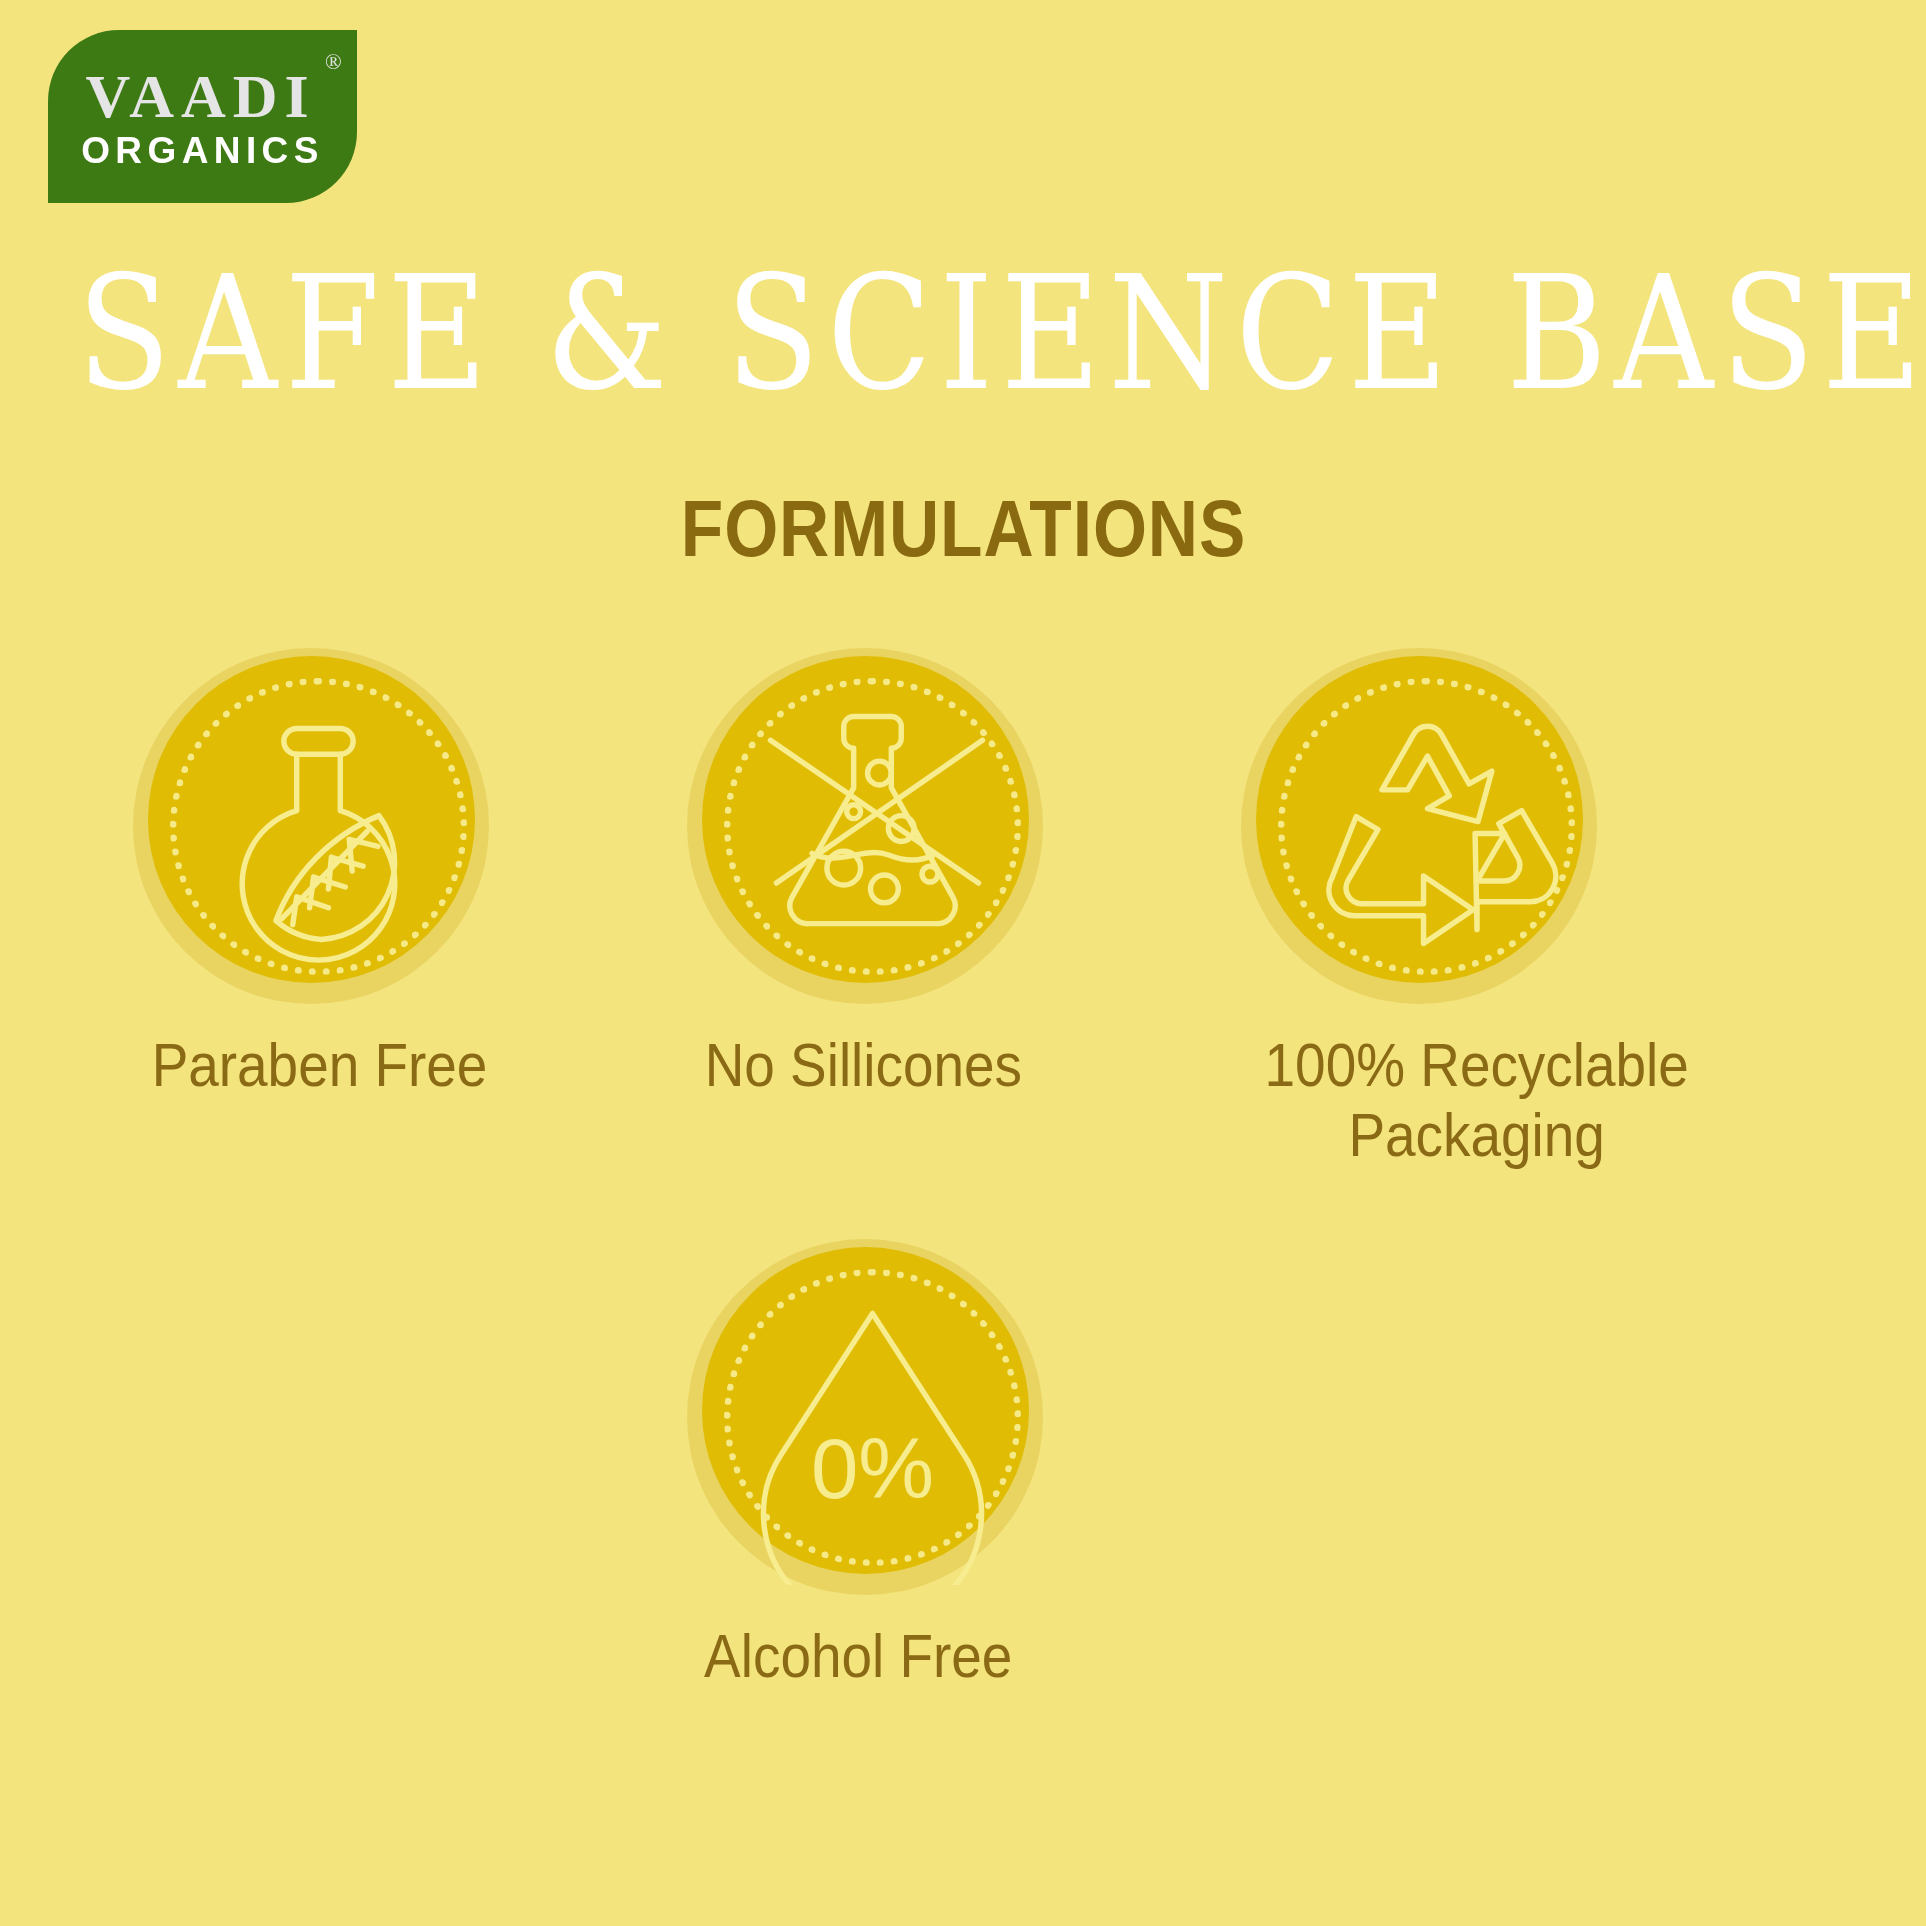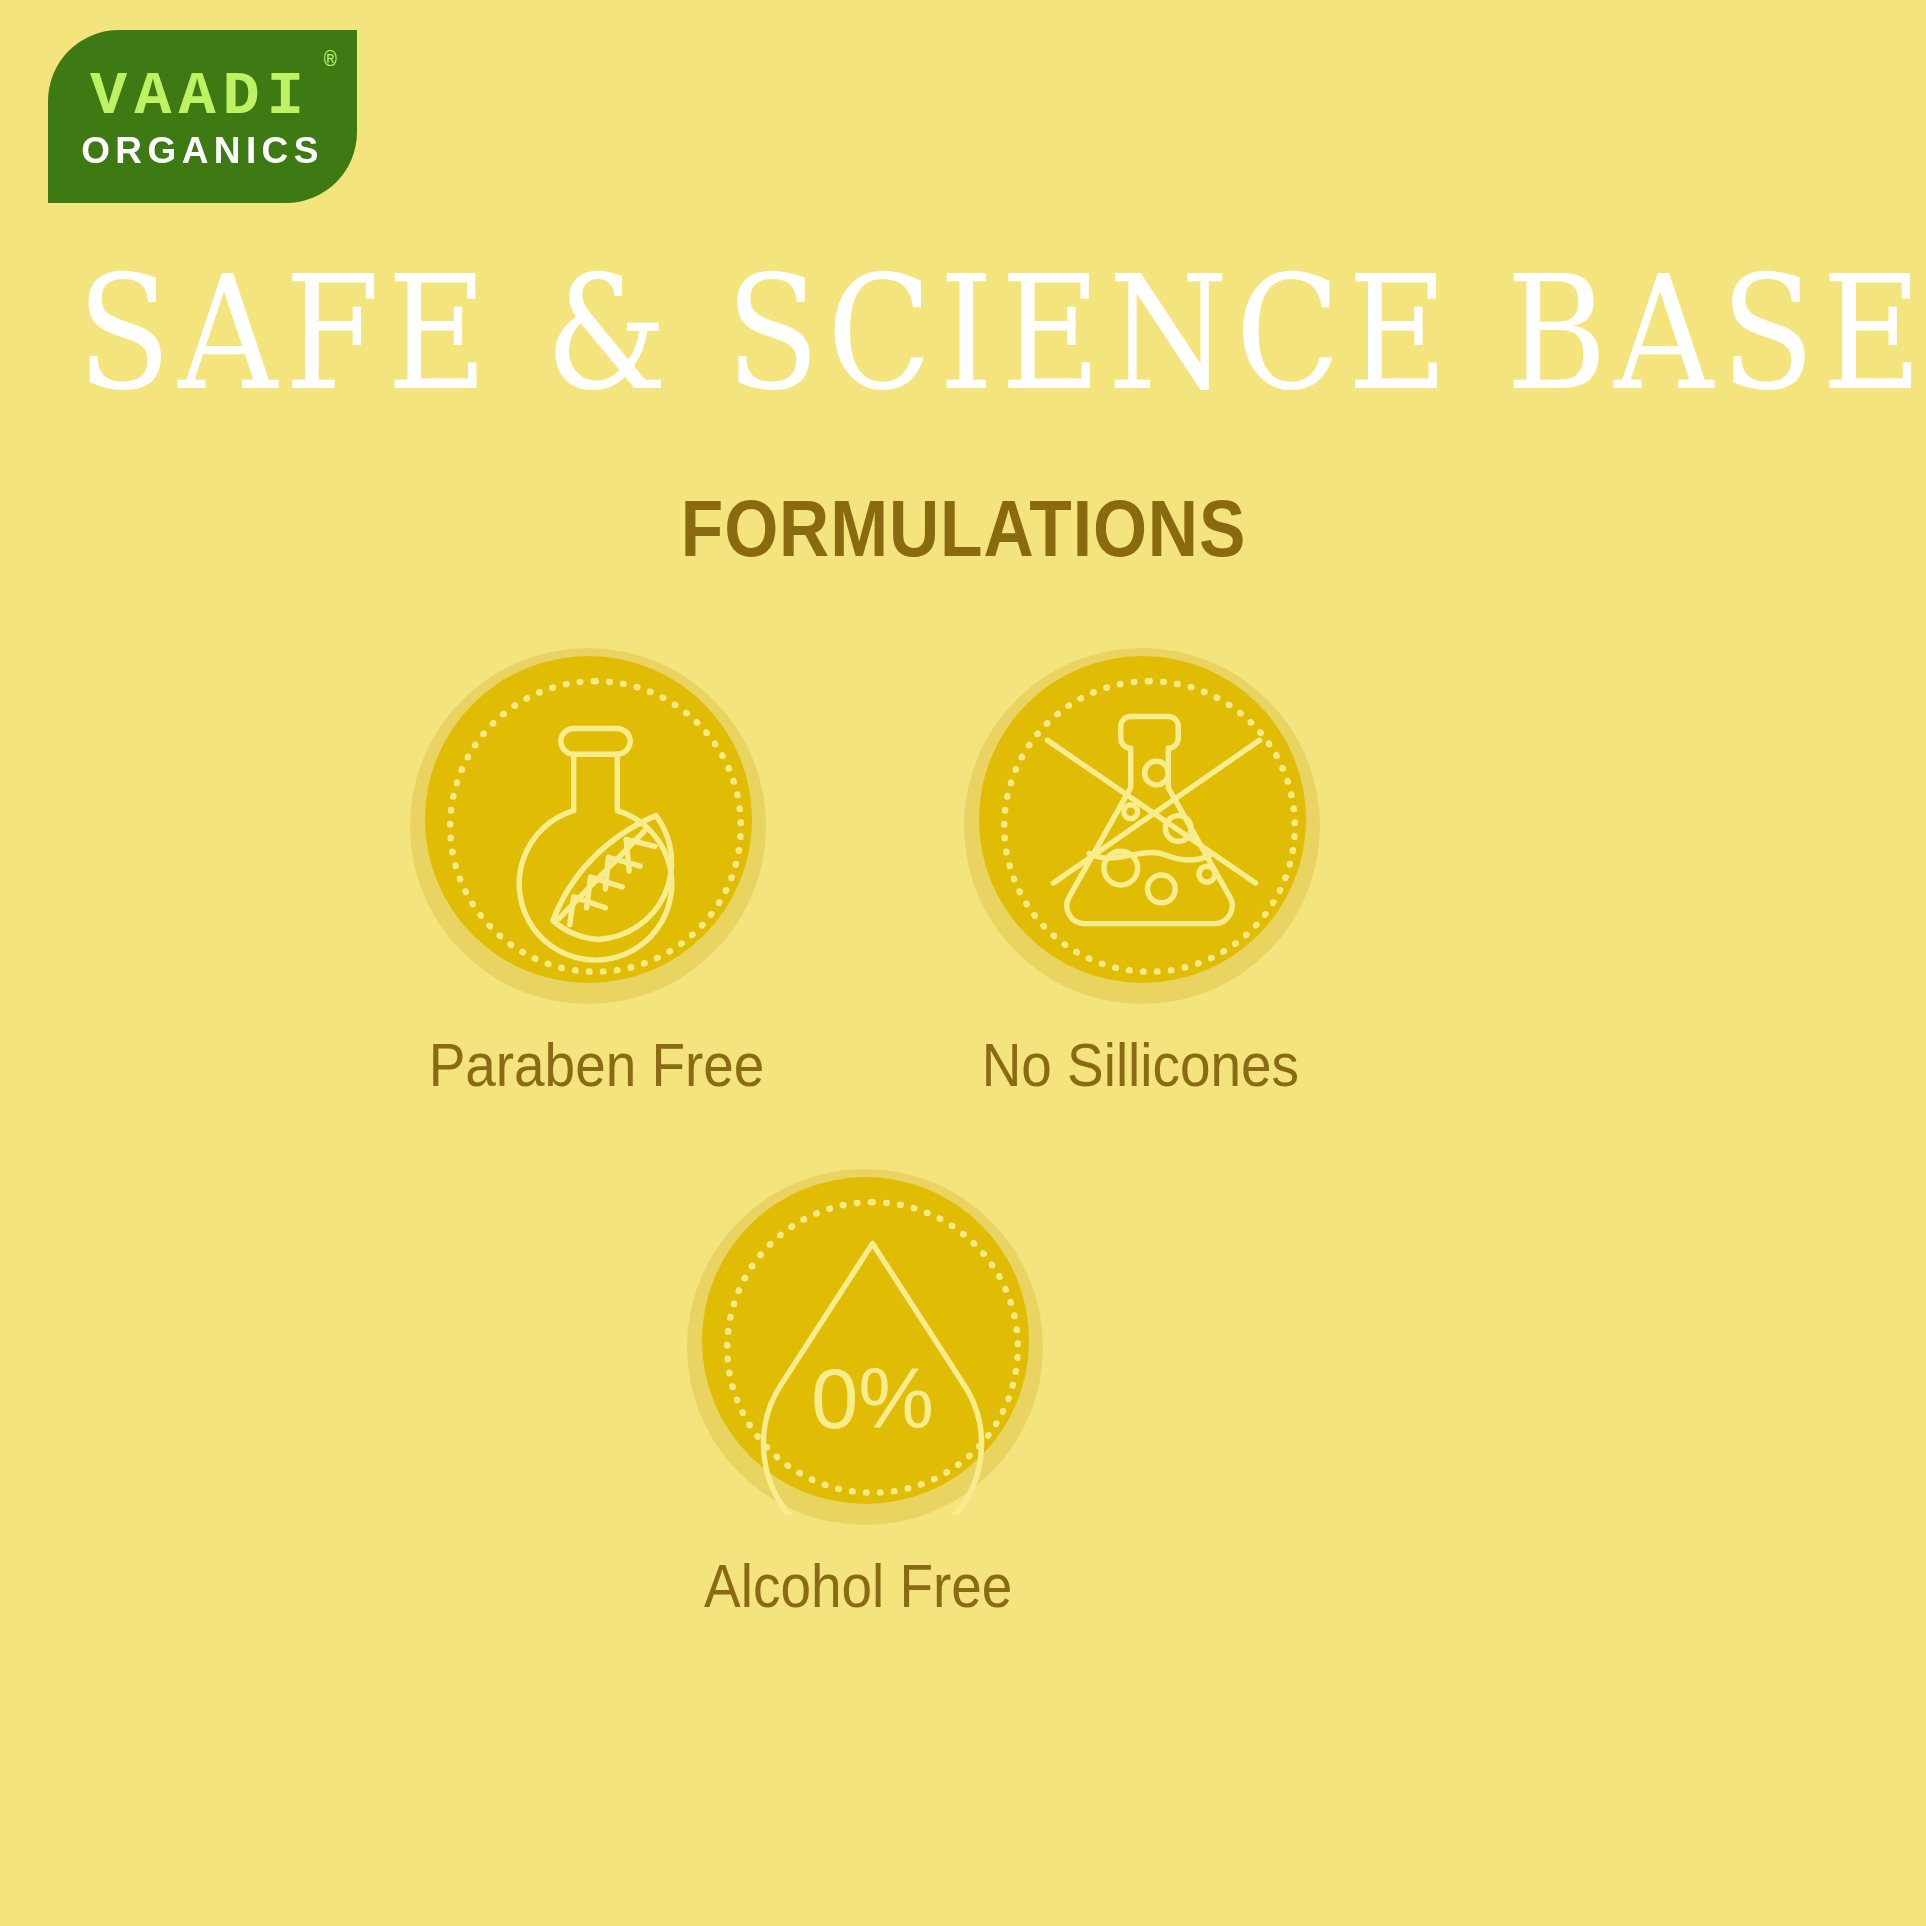--- a/index.html
+++ b/index.html
@@ -16,25 +16,25 @@
     position:absolute;left:48px;top:30px;
     width:309px;height:173px;
     background:#3D7A14;
     border-radius:71px 0 71px 0;
     display:flex;flex-direction:column;
     align-items:center;justify-content:center;
     box-sizing:border-box;padding-top:6px;
   }
   .logo-main{
     position:relative;
-    color:#bef264;
+    color:#e5e5e5;
     font-size:62px;font-weight:700;
     letter-spacing:7px;
     line-height:0.92;
-    font-family:Liberation Mono, monospace;
+    font-family:Liberation Serif, serif;
     padding-right:4px;
   }
   .logo-reg{
     position:absolute;top:-16px;right:-22px;
     font-size:22px;font-weight:400;letter-spacing:0;
   }
   .logo-sub{
     color:#FFFFFF;
     font-size:37px;font-weight:700;
     letter-spacing:5.4px;
@@ -181,20 +181,39 @@
             <circle cx="223" cy="209" r="8"></circle>
             <circle cx="177" cy="224" r="14"></circle>
             <path d="M62 74 L272 218"></path>
             <path d="M276 74 L68 218"></path>
           </svg>
         </div>
       </div>
       <div class="label">No Sillicones</div>
     </div>
 
+    <div class="cell">
+      <div class="badge">
+        <div class="halo"></div>
+        <div class="disc"></div>
+        <div class="dots"></div>
+        <div class="glyph">
+          <svg viewBox="0 0 330 330" fill="none" stroke="#F7EC8E" stroke-width="5.5" stroke-linecap="round" stroke-linejoin="round">
+
+            <path d="M120 124 L152 68 a16 16 0 0 1 28 0 L208 118 L231 105 L217 156 L166 143 L188 130 L166 90 L146 124 Z"></path>
+
+            <path d="M214 168 L244 168 L216 216 L243 216 a16 16 0 0 0 14 -24 L238 158 L261 145 L292 198 a26 26 0 0 1 -22 39 L216 237 L216 265 Z"></path>
+
+            <path d="M116 164 L86 215 a16 16 0 0 0 14 24 L162 239 L162 211 L212 245 L162 279 L162 251 L92 251 a26 26 0 0 1 -22 -39 L94 151 Z"></path>
+          </svg>
+        </div>
+      </div>
+      <div class="label">100% Recyclable
+Packaging</div>
+    </div>
 
   </div>
 
   <div class="row row2">
 
 
 
     <div class="cell">
       <div class="badge">
         <div class="halo"></div>

